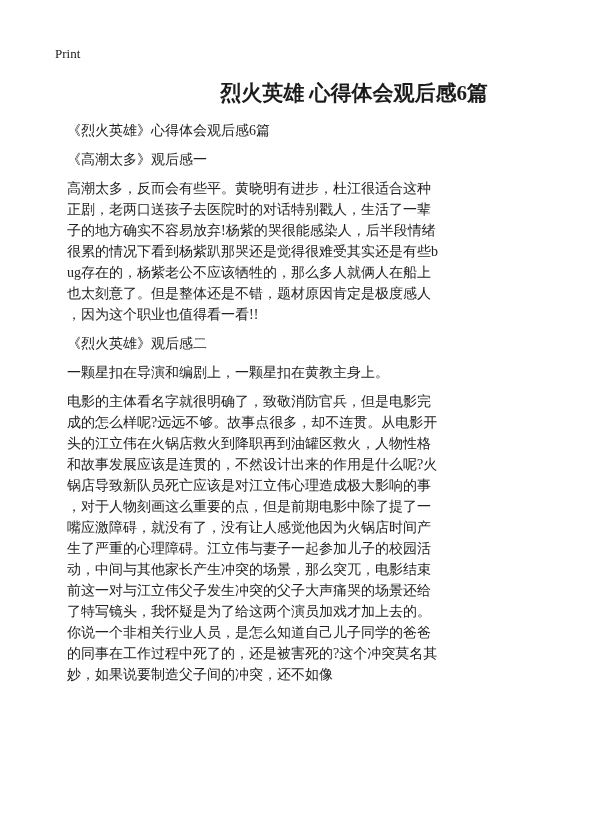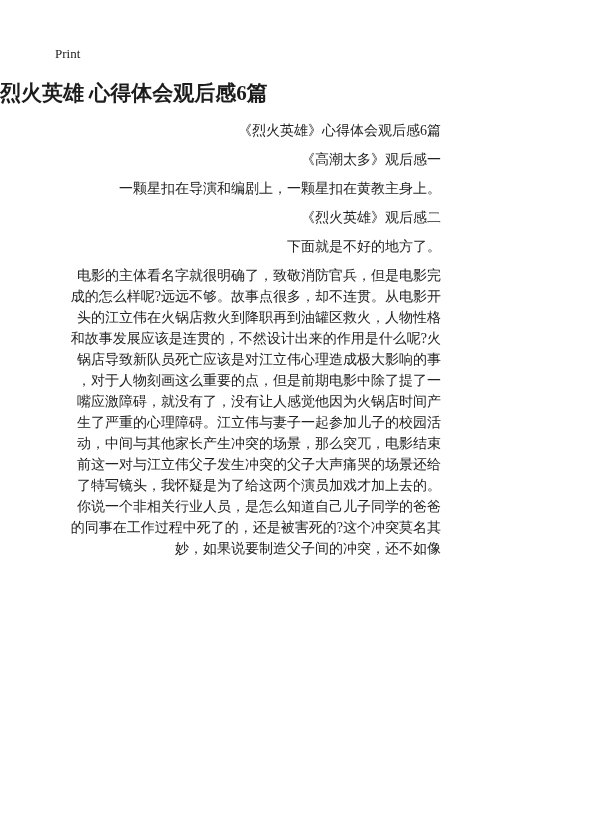--- a/index.html
+++ b/index.html
@@ -23,50 +23,50 @@
   .print-link {
     margin: 46px 0 0 55px;
     font-size: 13px;
     line-height: 15px;
     color: #222222;
     display: inline-block;
     cursor: pointer;
   }
   .doc-title {
     margin: 17px 0 0 0;
-    text-align: left;
+    text-align: right;
     font-size: 21px;
     line-height: 28px;
     font-weight: bold;
     color: #1c1c1c;
   }
   .content {
     margin: 13px 47px 0 55px;
     font-size: 14px;
     line-height: 21px;
     color: #222222;
   }
   .content p {
     margin: 0 0 8px 12px;
     word-break: break-all;
     line-break: anywhere;
-    text-align: right;
+    text-align: left;
   }
 </style>
 </head>
 <body>
 
 <div class="page">
 
   <span class="print-link">Print</span>
 
   <h1 class="doc-title">烈火英雄 心得体会观后感6篇</h1>
 
   <div class="content">
     <p>《烈火英雄》心得体会观后感6篇</p>
     <p>《高潮太多》观后感一</p>
+    <p>高潮太多，反而会有些平。黄晓明有进步，杜江很适合这种正剧，老两口送孩子去医院时的对话特别戳人，生活了一辈子的地方确实不容易放弃!杨紫的哭很能感染人，后半段情绪很累的情况下看到杨紫趴那哭还是觉得很难受其实还是有些bug存在的，杨紫老公不应该牺牲的，那么多人就俩人在船上也太刻意了。但是整体还是不错，题材原因肯定是极度感人，因为这个职业也值得看一看!!</p>
+    <p>《烈火英雄》观后感二</p>
     <p>一颗星扣在导演和编剧上，一颗星扣在黄教主身上。</p>
-    <p>《烈火英雄》观后感二</p>
-    <p>下面就是不好的地方了。</p>
     <p>电影的主体看名字就很明确了，致敬消防官兵，但是电影完成的怎么样呢?远远不够。故事点很多，却不连贯。从电影开头的江立伟在火锅店救火到降职再到油罐区救火，人物性格和故事发展应该是连贯的，不然设计出来的作用是什么呢?火锅店导致新队员死亡应该是对江立伟心理造成极大影响的事，对于人物刻画这么重要的点，但是前期电影中除了提了一嘴应激障碍，就没有了，没有让人感觉他因为火锅店时间产生了严重的心理障碍。江立伟与妻子一起参加儿子的校园活动，中间与其他家长产生冲突的场景，那么突兀，电影结束前这一对与江立伟父子发生冲突的父子大声痛哭的场景还给了特写镜头，我怀疑是为了给这两个演员加戏才加上去的。你说一个非相关行业人员，是怎么知道自己儿子同学的爸爸的同事在工作过程中死了的，还是被害死的?这个冲突莫名其妙，如果说要制造父子间的冲突，还不如像</p>
   </div>
 
 </div>
 
 </body></html>

